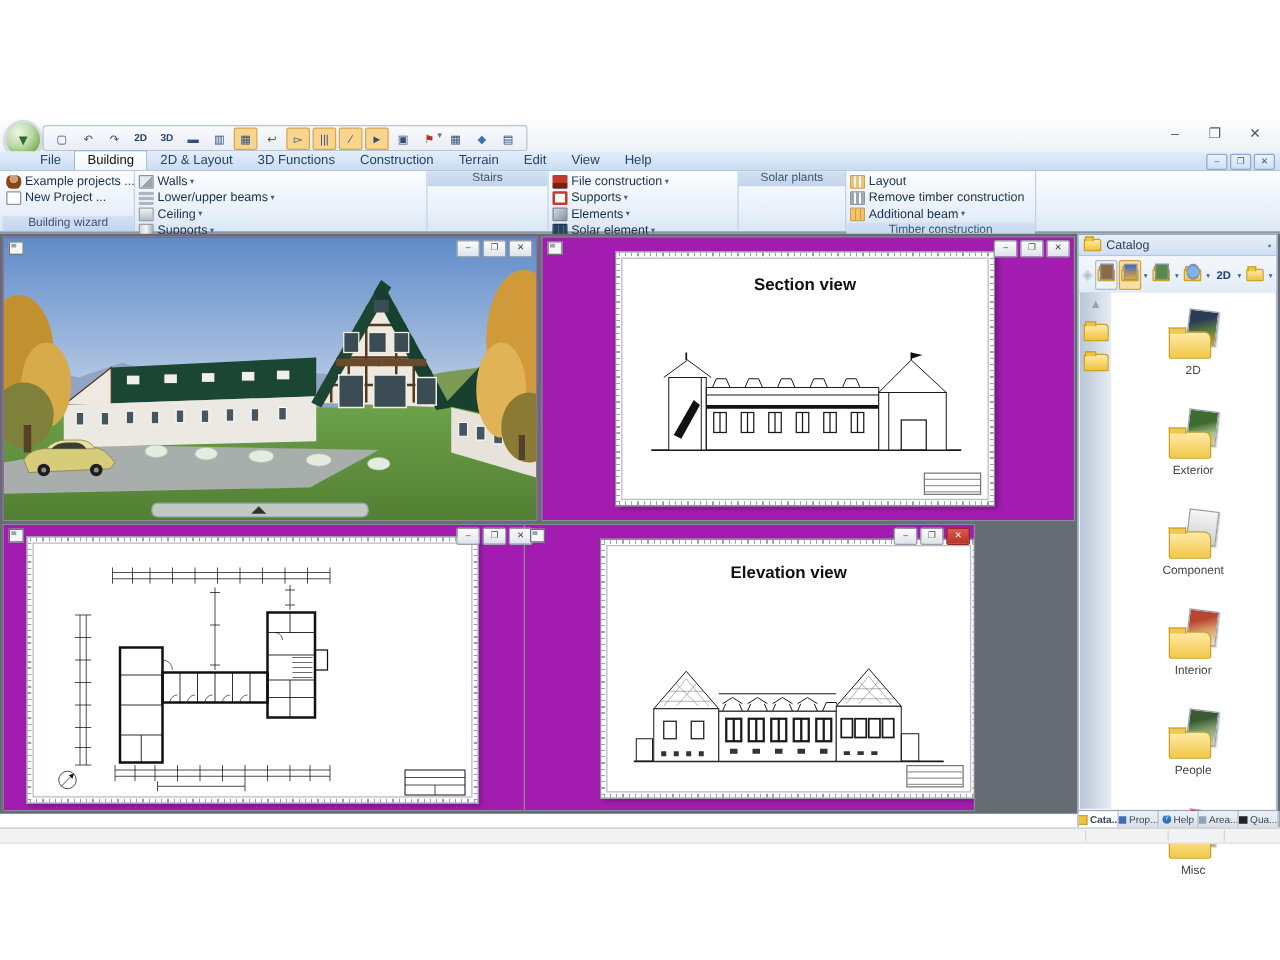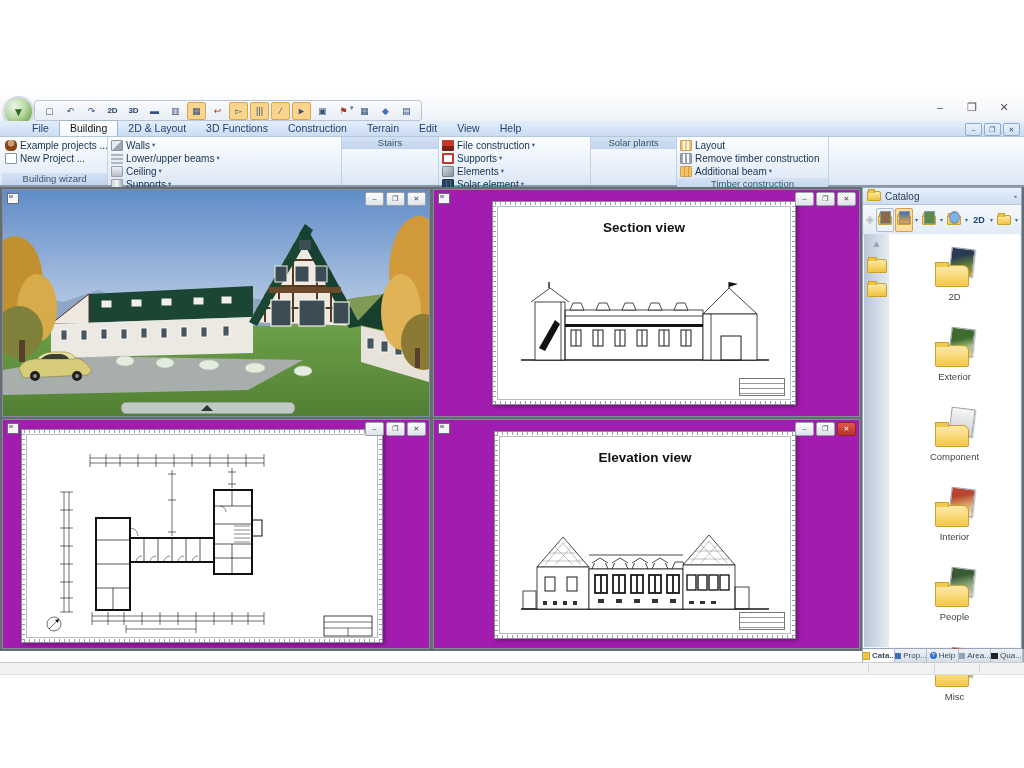--- a/index.html
+++ b/index.html
@@ -66,21 +66,21 @@
   .i-analysis{background:radial-gradient(circle,#ffd34d 40%,#dfa416 75%);border-radius:50%;}
   .i-wizard{background:repeating-linear-gradient(90deg,#f3c26b 0 2px,#fff 2px 4px);border:1px solid #caa052;}
   .i-removetimber{background:repeating-linear-gradient(90deg,#9aa4ae 0 2px,#fff 2px 4px);border:1px solid #8a93a3;}
   .i-addbeam{background:repeating-linear-gradient(90deg,#f3c26b 0 3px,#d99b2b 3px 4px);border:1px solid #caa052;}
   
   .workspace{position:absolute;left:0;top:187px;width:1024px;height:464px;background:#656c74;}
   .vp{position:absolute;background:#a21caf;border:1px solid #858c95;box-sizing:border-box;overflow:hidden;}
   #vp-3d{left:2px;top:189px;width:428px;height:228px;}
   #vp-section{left:433px;top:189px;width:427px;height:228px;}
   #vp-plan{left:2px;top:419px;width:428px;height:230px;}
-  #vp-elevation{left:433px;top:419px;width:427px;height:230px;}
+  #vp-elevation{left:419px;top:419px;width:361px;height:230px;}
   .vpflag{position:absolute;left:4px;top:3px;width:10px;height:9px;background:#f4f6f8;
           border:1px solid #6a7078;z-index:6;}
   .vpflag::after{content:"";position:absolute;left:1px;top:1px;width:4px;height:3px;background:#9aa3ad;}
   .vpbtns{position:absolute;right:3px;top:2px;display:flex;gap:2px;z-index:6;}
   .vpbtn{width:17px;height:12px;background:linear-gradient(#fbfcfd,#dfe3e8);border:1px solid #9aa3ad;
          border-radius:2px;font-size:7px;line-height:11px;text-align:center;color:#444;}
   .vpbtn.close-active{background:linear-gradient(#e2574d,#b63325);color:#fff;border-color:#8e2a20;}
   .sheet{position:absolute;background:#fff;border:1px solid #8a9099;box-shadow:2px 2px 4px rgba(0,0,0,.3);}
   .sheet .inner{position:absolute;inset:4px;border:1px solid #b7bcc3;}
   .rul-t,.rul-b{position:absolute;left:2px;right:2px;height:3px;

